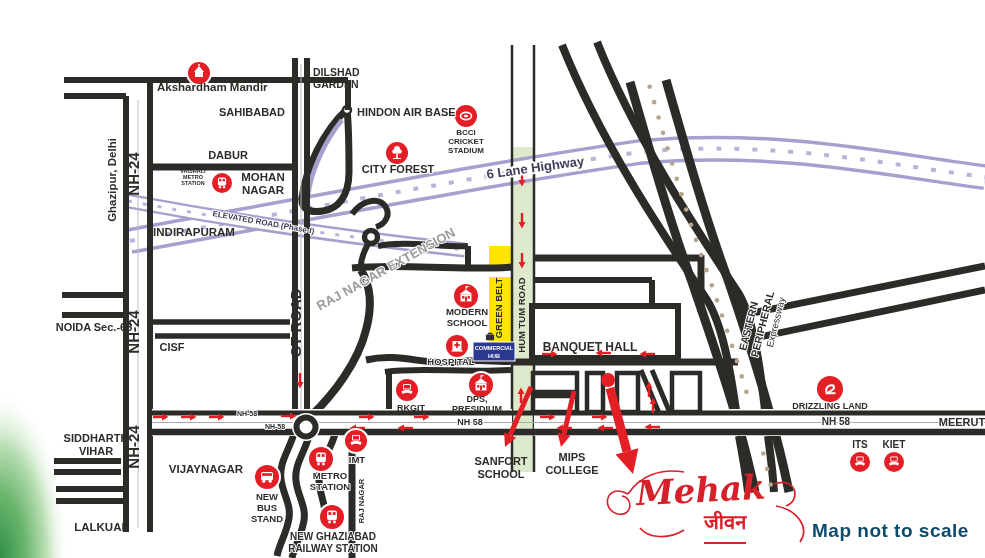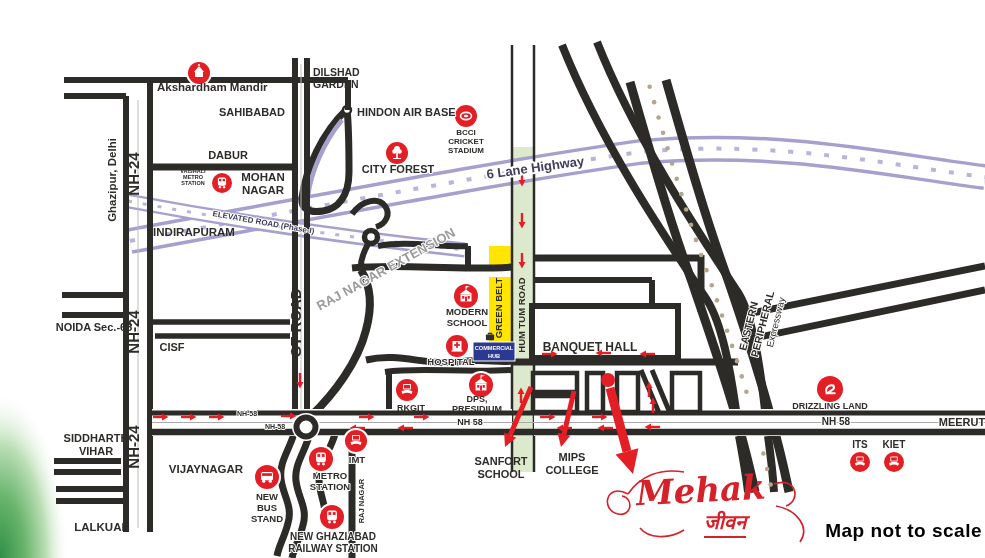--- a/index.html
+++ b/index.html
@@ -5,23 +5,23 @@
   html,body{margin:0;padding:0;background:#fff;}
   .stage{position:relative;width:985px;height:558px;background:#fff;overflow:hidden;
          font-family:"Liberation Sans", sans-serif;}
   .stage svg{position:absolute;left:0;top:0;}
   svg text{font-family:"Liberation Sans","DejaVu Sans",sans-serif;}
   .logo{position:absolute;left:588px;top:458px;width:230px;height:95px;color:#d6212b;}
   .logo .flourish{position:absolute;left:0;top:0;}
   .logo .name{position:absolute;left:48px;top:12px;font-family:"DejaVu Serif",serif;
     font-style:italic;font-weight:700;font-size:34px;transform:rotate(-3deg);}
   .logo .subtitle{position:absolute;left:116px;top:50px;font-family:"DejaVu Sans",sans-serif;
-    font-weight:700;font-size:20px;border-bottom:2px solid #d6212b;padding-bottom:1px;font-style:italic;}
-  .map-note{position:absolute;left:812px;top:520px;width:170px;text-align:right;
-    font-size:19px;font-weight:600;color:#000000;letter-spacing:0.5px;}
+    font-weight:700;font-size:20px;border-bottom:2px solid #d6212b;padding-bottom:7px;}
+  .map-note{position:absolute;left:812px;top:520px;width:170px;text-align:left;
+    font-size:19px;font-weight:600;color:#0c4a6e;letter-spacing:0.5px;}
 </style>
 </head>
 <body>
 
 <div class="stage">
 <svg id="map-svg" width="985" height="558" viewBox="0 0 985 558">
   <defs>
     <radialGradient id="greenWash" cx="0%" cy="100%" r="65%">
       <stop offset="0" stop-color="#2f8f47"></stop>
       <stop offset="0.3" stop-color="#6ab56d"></stop>

